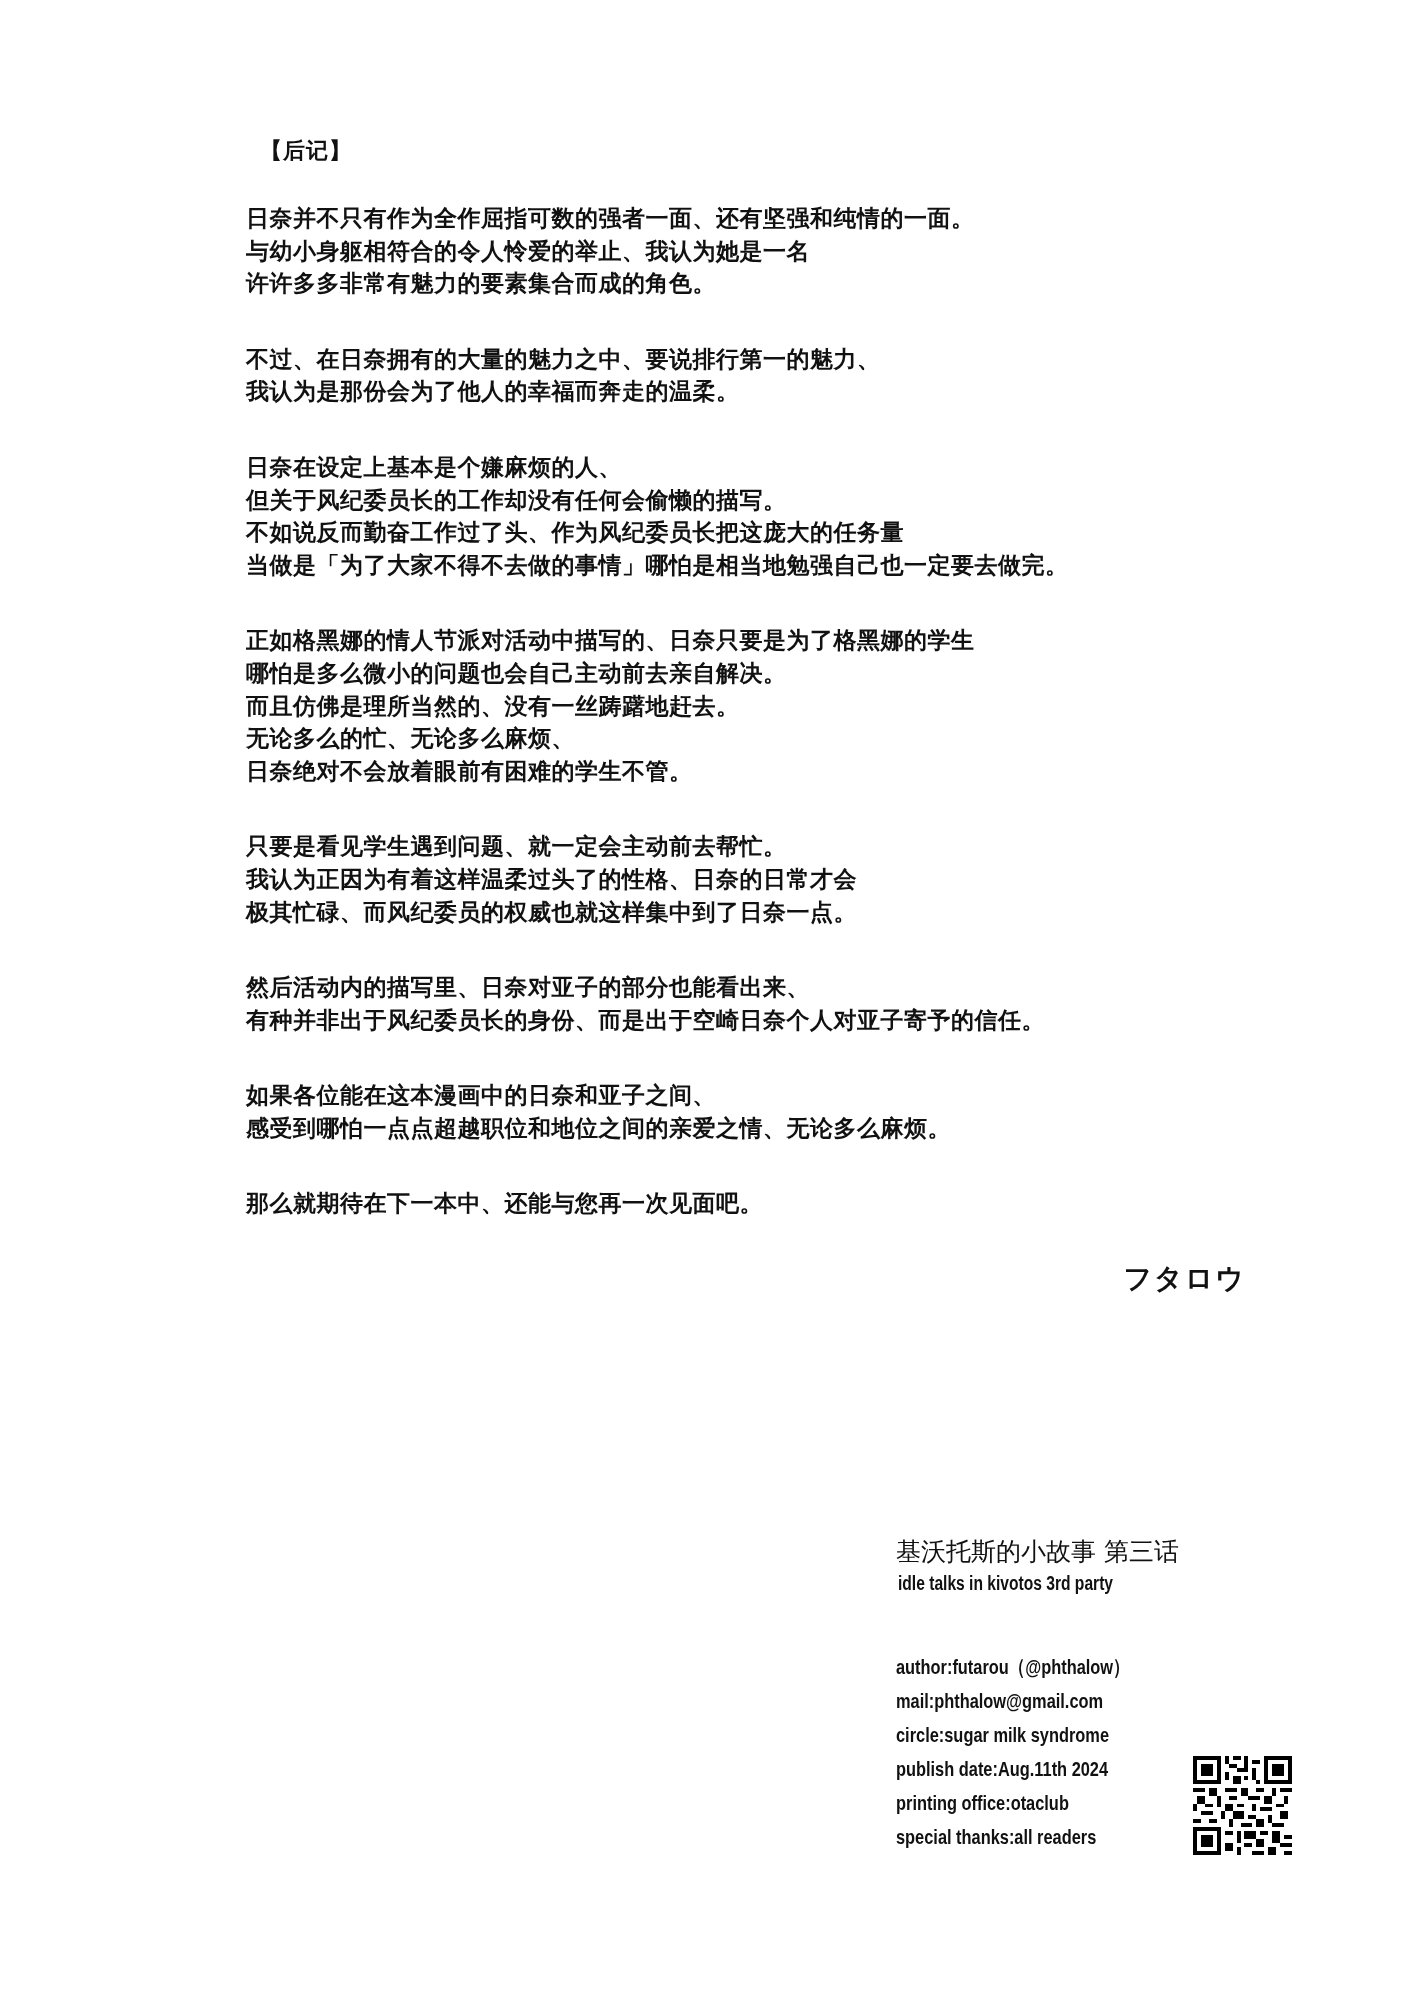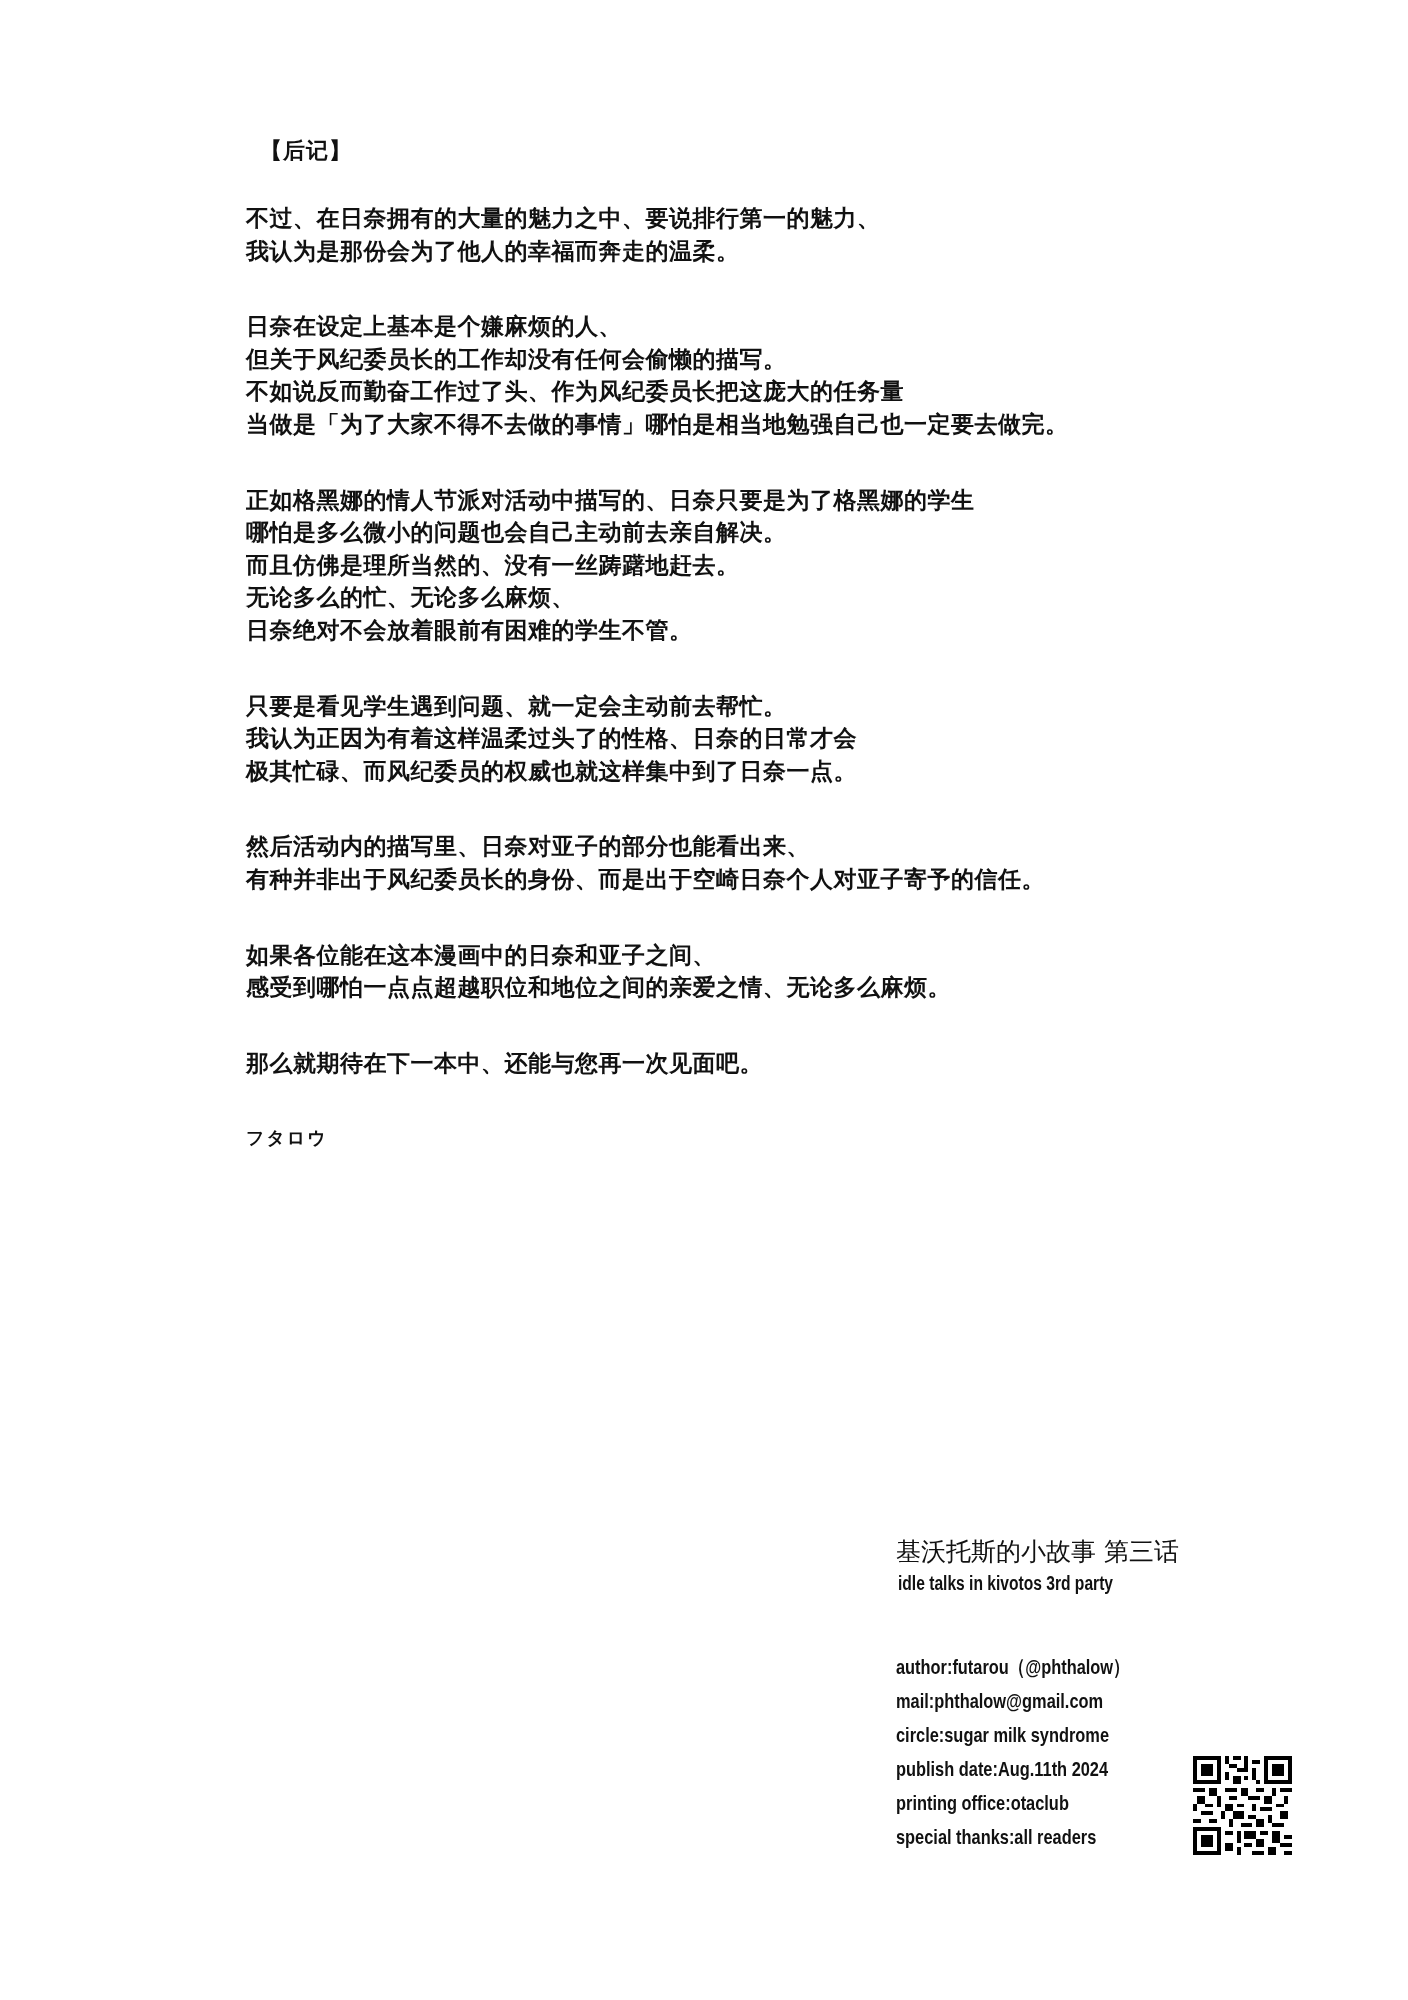--- a/index.html
+++ b/index.html
@@ -3,39 +3,44 @@
 <meta charset="utf-8">
 <style>
   html, body { margin: 0; padding: 0; background: #ffffff; }
   body { width: 1408px; height: 2000px; position: relative; overflow: hidden; }
   .page { position: absolute; left: 0; top: 4px; width: 1408px; height: 2000px; background: #ffffff; color: #111111; }
   .afterword { position: absolute; left: 246px; top: 130px; width: 1000px;
     font-family: "DejaVu Sans", sans-serif; font-weight: bold; color: #111; }
   .heading { font-size: 22px; line-height: 34px; margin: 0 0 34px 14px; letter-spacing: 1px; }
   .para { margin: 0 0 43px 0; }
   .line { display: block; font-size: 23px; line-height: 32.6px; white-space: nowrap; letter-spacing: 0.5px; }
-  .signature { font-size: 18px; line-height: 32px; margin-top: 0; letter-spacing: 2px; }
+  .signature { font-size: 28px; line-height: 32px; margin-top: 0; letter-spacing: 2px; text-align: right; }
   .colophon { position: absolute; left: 896px; top: 1530px; width: 420px; color: #111; }
   .colophon .title { font-family: "DejaVu Serif", serif; font-size: 25px; line-height: 36px; white-space: nowrap; }
   .colophon .subtitle { font-family: "Liberation Sans", sans-serif; font-weight: bold; font-size: 20px; line-height: 26px;
     transform: scaleX(0.78); transform-origin: left center; white-space: nowrap; margin-left: 2px; }
   .info { position: absolute; left: 896px; top: 1646px; }
   .info .row { font-family: "Liberation Sans", sans-serif; font-weight: bold; font-size: 21px; line-height: 34px;
     transform: scaleX(0.78); transform-origin: left center; white-space: nowrap; }
   .qr { position: absolute; left: 1193px; top: 1752px; width: 99px; height: 99px; }
 </style>
 </head>
 <body>
 
 <div class="page">
 
   <div class="afterword">
     <div class="heading">【后记】</div>
 
 
+    <div class="para">
+      <span class="line">日奈并不只有作为全作屈指可数的强者一面、还有坚强和纯情的一面。</span>
+      <span class="line">与幼小身躯相符合的令人怜爱的举止、我认为她是一名</span>
+      <span class="line">许许多多非常有魅力的要素集合而成的角色。</span>
+    </div>
 
     <div class="para">
       <span class="line">不过、在日奈拥有的大量的魅力之中、要说排行第一的魅力、</span>
       <span class="line">我认为是那份会为了他人的幸福而奔走的温柔。</span>
     </div>
 
     <div class="para">
       <span class="line">日奈在设定上基本是个嫌麻烦的人、</span>
       <span class="line">但关于风纪委员长的工作却没有任何会偷懒的描写。</span>
       <span class="line">不如说反而勤奋工作过了头、作为风纪委员长把这庞大的任务量</span>

